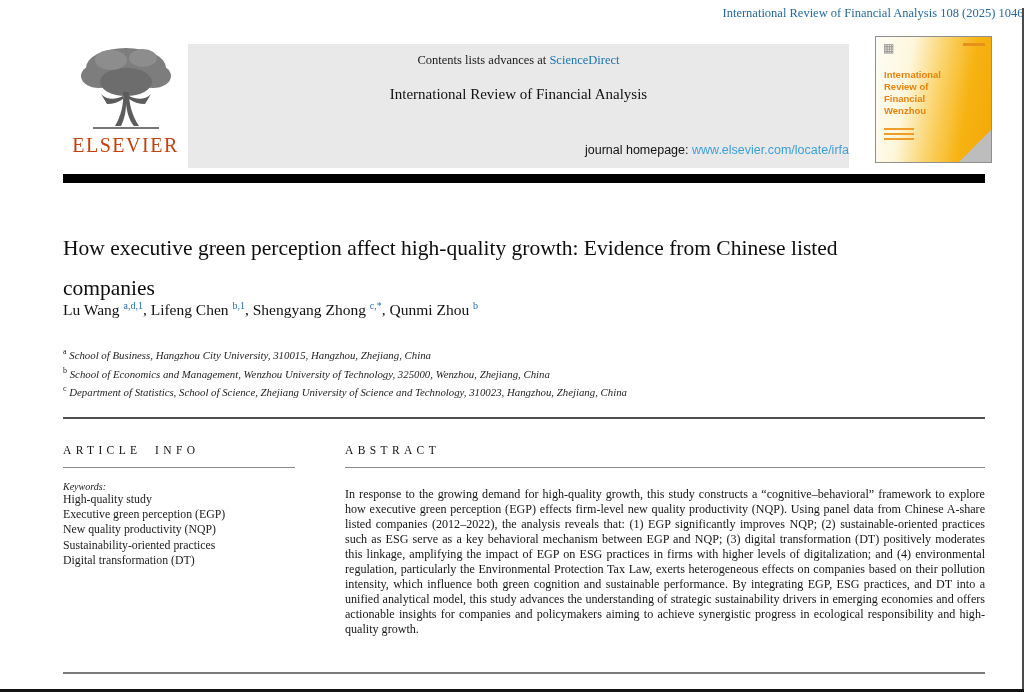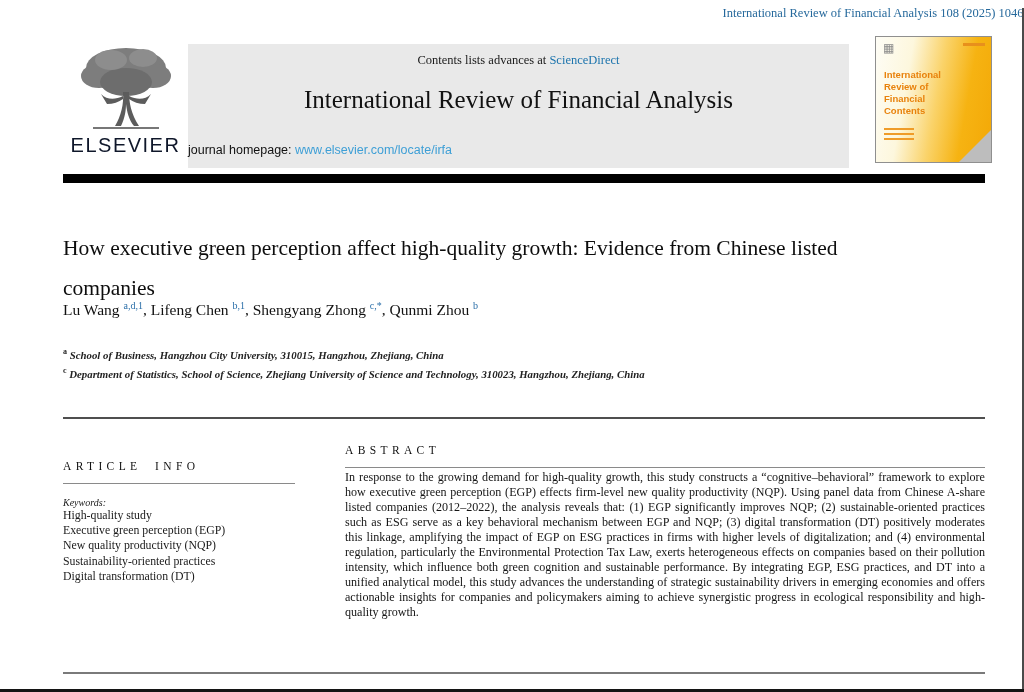--- a/index.html
+++ b/index.html
@@ -10,30 +10,30 @@
   .edge-right  { position: absolute; top: 8px; bottom: 0; right: 0; width: 2px; background: #4a4a4a; }
   .edge-bottom { position: absolute; left: 0; right: 0; bottom: 0; height: 3px; background: #141414; }
 
   
   .citation { position: absolute; top: 6px; left: 0; width: 1024px; text-align: right;
               font-size: 12.5px; color: #26699c; margin-left: 12px; }
 
   
   .logo-block { position: absolute; left: 63px; top: 42px; width: 125px; height: 126px; text-align: center; }
   .logo-tree  { display: block; margin: 0 auto; }
-  .logo-word  { font-size: 20px; letter-spacing: 1.5px; color: #0f172a; font-family: Liberation Sans, sans-serif; }
+  .logo-word  { font-size: 20px; letter-spacing: 1.5px; color: #c2410c; font-family: Liberation Serif, serif; }
 
   .banner-gray { position: absolute; left: 188px; top: 44px; width: 661px; height: 124px;
                  background: #e9e9e9; }
   .contents-line { position: absolute; top: 9px; left: 0; width: 100%; text-align: center; font-size: 12.5px; }
   .contents-line a, .homepage-line a { text-decoration: none; }
   .sciencedirect-link { color: #1c74ad; }
   .journal-title { position: absolute; top: 42px; left: 0; width: 100%; text-align: center;
-                   font-size: 25px; color: #111; }
-  .homepage-line { position: absolute; bottom: 11px; left: 0; width: 100%; text-align: left;
+                   font-size: 15px; color: #111; }
+  .homepage-line { position: absolute; bottom: 11px; left: 0; width: 100%; text-align: right;
                    font-family: "Liberation Sans", sans-serif; font-size: 12.5px; color: #111; }
   .homepage-link { color: #3e9fd6; }
 
   
   .cover { position: absolute; left: 875px; top: 36px; width: 117px; height: 127px;
            border: 1px solid #8f8f8f;
            background: linear-gradient(100deg, #fefdf6 0%, #fdf7dd 28%, #fad36a 52%, #f6b312 75%, #f3a806 100%);
            overflow: hidden; }
   .cover-mark { position: absolute; top: 5px; left: 7px; width: 13px; height: 13px; color: #8a8a8a;
                 font-size: 12px; line-height: 13px; }
@@ -46,36 +46,36 @@
                   border-left: 34px solid transparent; border-bottom: 34px solid #bdbdbd; }
 
   .black-band { position: absolute; left: 63px; top: 174px; width: 922px; height: 9px; background: #000; }
 
   
   .art-title { position: absolute; left: 63px; top: 228px; width: 870px;
                font-size: 21.5px; line-height: 40px; color: #0d0d0d; }
   .authors { position: absolute; left: 63px; top: 300px; width: 870px; font-size: 15.5px; color: #111; }
   .authors sup { color: #2a6ea8; font-size: 10px; }
   .affils { position: absolute; left: 63px; top: 344px; width: 880px;
-            font-style: italic; font-size: 10.8px; line-height: 15px; color: #222; font-weight: bold; }
+            font-style: italic; font-size: 10.8px; line-height: 15px; color: #222; }
   .affils sup { font-style: normal; font-size: 8px; }
 
   
   .rule-top    { position: absolute; left: 63px; top: 417px; width: 922px; height: 2px; background: #4f4f4f; }
   .rule-bottom { position: absolute; left: 63px; top: 672px; width: 922px; height: 2px; background: #7a7a7a; }
 
   
-  .info-col { position: absolute; left: 63px; top: 460px; width: 232px; }
+  .info-col { position: absolute; left: 63px; top: 444px; width: 232px; }
   .abs-col  { position: absolute; left: 345px; top: 444px; width: 640px; }
   .sec-heading { font-size: 11.5px; letter-spacing: 0.38em; word-spacing: 0.55em; color: #111; }
   .sec-rule { height: 1px; background: #8a8a8a; margin-top: 11px; }
   .info-col .sec-rule { margin-right: 0; }
   .keywords-label { margin-top: 13px; font-style: italic; font-size: 10px; }
   .keyword { font-size: 11.8px; line-height: 15.2px; }
-  .abstract-text { margin-top: 2px; font-size: 12.1px; line-height: 15px; text-align: justify; color: #151515; }
+  .abstract-text { margin-top: 19px; font-size: 12.1px; line-height: 15px; text-align: justify; color: #151515; }
 </style>
 </head>
 <body>
 
 <div class="citation">International Review of Financial Analysis 108 (2025) 104693</div>
 
 <div class="logo-block">
   <svg class="logo-tree" width="110" height="92" viewBox="0 0 110 92">
     <g fill="#7d7d7d">
       <ellipse cx="55" cy="26" rx="40" ry="20"></ellipse>
@@ -103,21 +103,21 @@
   </div>
 </div>
 
 <div class="cover">
   <div class="cover-mark">▦</div>
   <div class="cover-issue-bar"></div>
   <div class="cover-title">
     <div>International</div>
     <div>Review of</div>
     <div>Financial</div>
-    <div>Contents</div>
+    <div>Wenzhou</div>
   </div>
   <div class="cover-editor-bars">
     <div></div>
       <div></div>
       <div></div>
   </div>
   <div class="cover-corner"></div>
 </div>
 
 <div class="black-band"></div>
@@ -126,20 +126,21 @@
 
 <div class="authors">
   <span><span>Lu Wang</span> <sup>a,d,1</sup><span>, </span></span>
   <span><span>Lifeng Chen</span> <sup>b,1</sup><span>, </span></span>
   <span><span>Shengyang Zhong</span> <sup>c,*</sup><span>, </span></span>
   <span><span>Qunmi Zhou</span> <sup>b</sup><span></span></span>
 </div>
 
 <div class="affils">
   <div><sup>a</sup><span> School of Business, Hangzhou City University, 310015, Hangzhou, Zhejiang, China</span></div>
+  <div><sup>b</sup><span> School of Economics and Management, Wenzhou University of Technology, 325000, Wenzhou, Zhejiang, China</span></div>
   <div><sup>c</sup><span> Department of Statistics, School of Science, Zhejiang University of Science and Technology, 310023, Hangzhou, Zhejiang, China</span></div>
 </div>
 
 <div class="rule-top"></div>
 
 <div class="info-col">
   <div class="sec-heading">ARTICLE INFO</div>
   <div class="sec-rule"></div>
   <div class="keywords-label">Keywords:</div>
   <div class="keyword">High-quality study</div>

